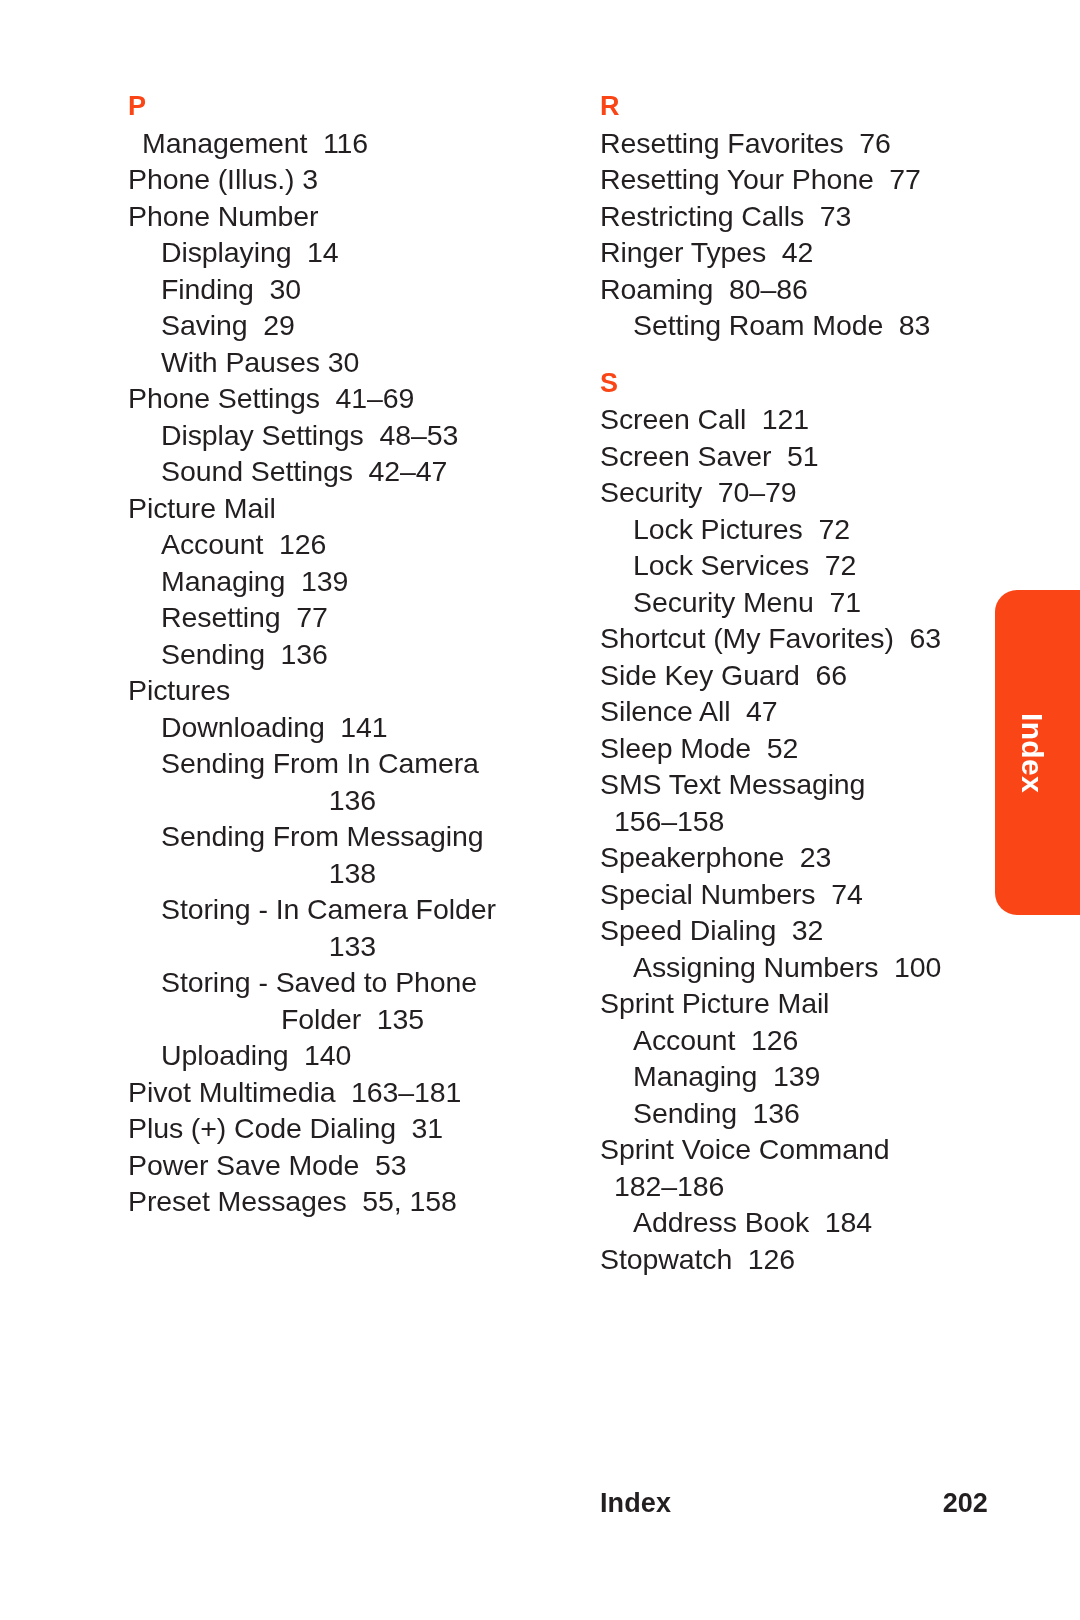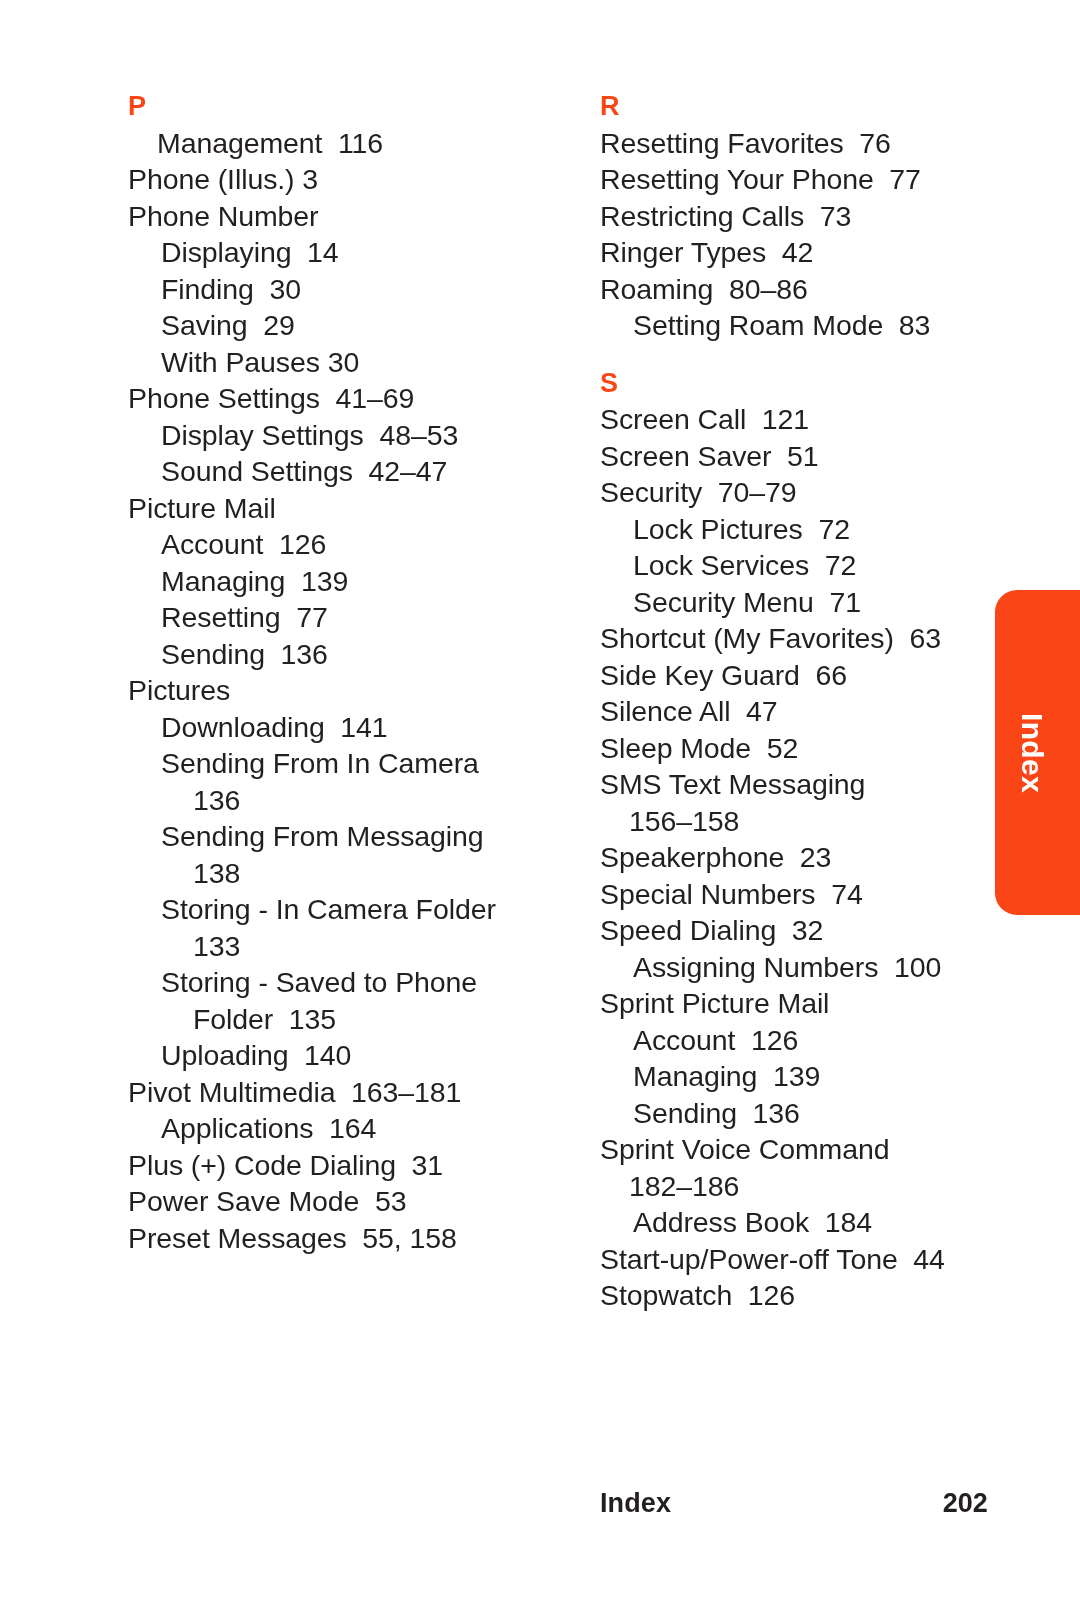--- a/index.html
+++ b/index.html
@@ -83,23 +83,23 @@
 
   .entry {
     font-size: 28.5px;
     font-weight: 300;
     line-height: 36.5px;
     color: #231f20;
     letter-spacing: -0.1px;
     white-space: pre;
   }
   .entry.level-0 { margin-left: 0; }
-  .entry.level-1 { margin-left: 29px; }
+  .entry.level-1 { margin-left: 14px; }
   .entry.level-2 { margin-left: 33px; }
-  .entry.level-3 { margin-left: 65px; }
+  .entry.level-3 { margin-left: 29px; text-align: center; }
 
   
   .footer {
     position: absolute;
     left: 600px;
     top: 1488px;
     width: 400px;
     display: flex;
     justify-content: space-between;
     align-items: baseline;
@@ -144,21 +144,20 @@
           <li class="entry level-2">Sending From In Camera</li>
           <li class="entry level-3">136</li>
           <li class="entry level-2">Sending From Messaging</li>
           <li class="entry level-3">138</li>
           <li class="entry level-2">Storing - In Camera Folder</li>
           <li class="entry level-3">133</li>
           <li class="entry level-2">Storing - Saved to Phone</li>
           <li class="entry level-3">Folder  135</li>
           <li class="entry level-2">Uploading  140</li>
           <li class="entry level-0">Pivot Multimedia  163–181</li>
-          <li class="entry level-2">Applications  164</li>
           <li class="entry level-0">Plus (+) Code Dialing  31</li>
           <li class="entry level-0">Power Save Mode  53</li>
           <li class="entry level-0">Preset Messages  55, 158</li>
         </ul>
       </div>
     <div class="column column-2">
         <div class="section-letter">R</div>
         <ul class="entries">
           <li class="entry level-0">Resetting Favorites  76</li>
           <li class="entry level-0">Resetting Your Phone  77</li>
@@ -185,21 +184,20 @@
           <li class="entry level-0">Special Numbers  74</li>
           <li class="entry level-0">Speed Dialing  32</li>
           <li class="entry level-2">Assigning Numbers  100</li>
           <li class="entry level-0">Sprint Picture Mail</li>
           <li class="entry level-2">Account  126</li>
           <li class="entry level-2">Managing  139</li>
           <li class="entry level-2">Sending  136</li>
           <li class="entry level-0">Sprint Voice Command</li>
           <li class="entry level-1">182–186</li>
           <li class="entry level-2">Address Book  184</li>
-          <li class="entry level-0">Start-up/Power-off Tone  44</li>
           <li class="entry level-0">Stopwatch  126</li>
         </ul>
       </div>
   </div>
 
   <div class="side-tab">
     <span class="side-tab-label">Index</span>
   </div>
 
   <div class="footer">

